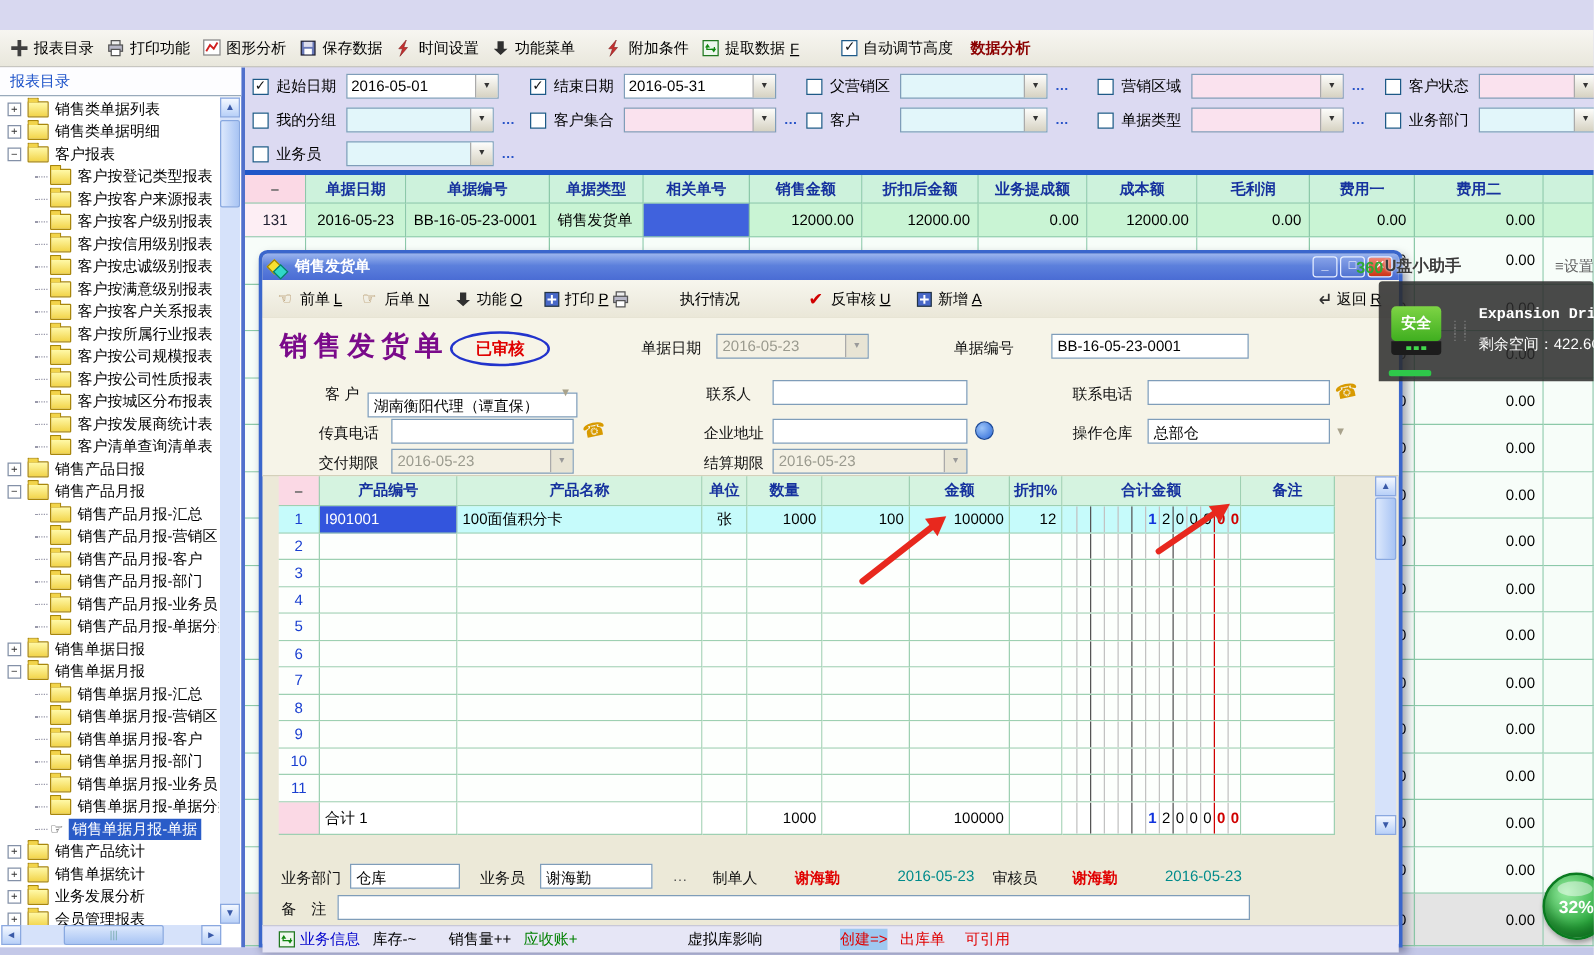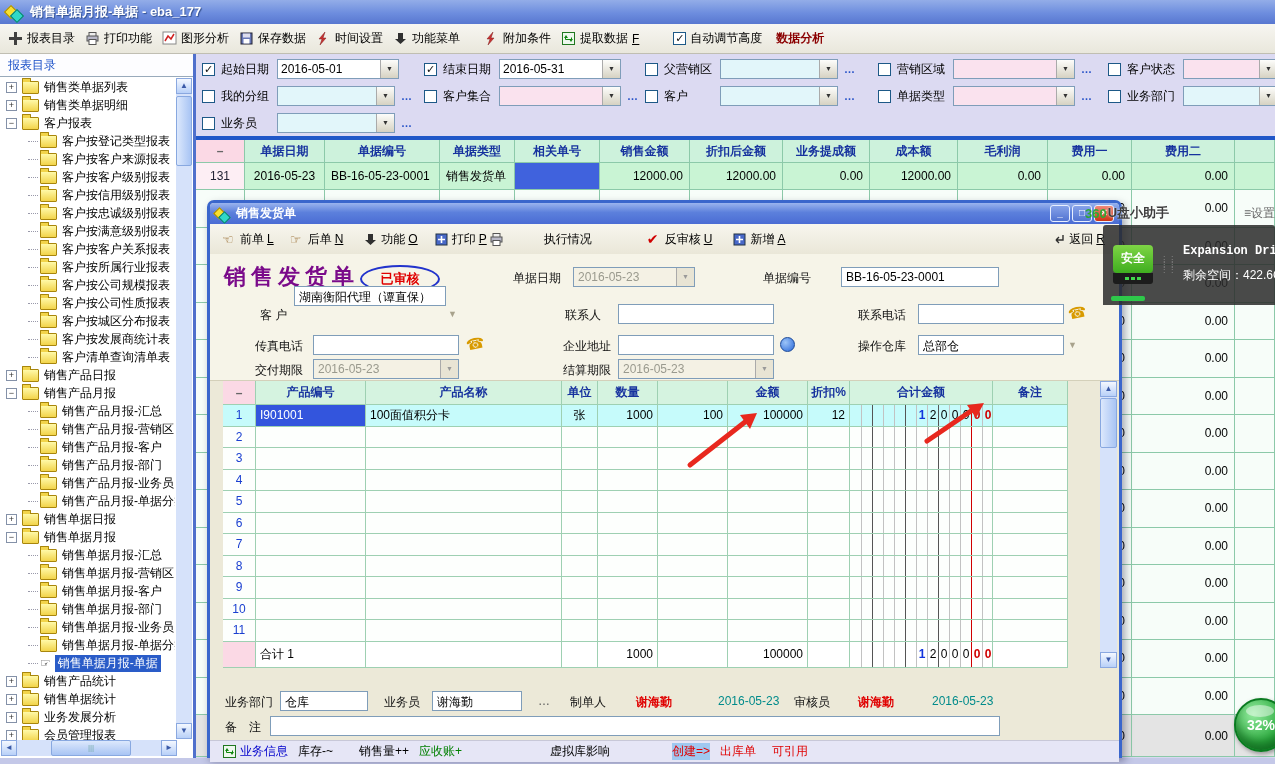--- a/index.html
+++ b/index.html
@@ -161,25 +161,20 @@
     justify-content:center;box-shadow:inset 0 -8px 10px rgba(0,60,10,.45),1px 2px 4px rgba(0,0,0,.35)}
   .ball::before{content:"";position:absolute;left:10px;top:5px;width:28px;height:12px;border-radius:50%;
     background:rgba(255,255,255,.45)}
   .bottomstrip{position:absolute;left:0;bottom:0;width:100%;height:6px;background:#c4c8e8;z-index:4}
 </style>
 </head>
 <body>
 
 <div id="screen">
 
-  <div class="titlebar">
-    <span class="diamond d1"></span>
-    <span class="diamond d2"></span>
-    <span class="title-text">销售单据月报-单据 - eba_177</span>
-  </div>
 
   <div class="toolbar">
     <span id="tb-items" style="display:flex;align-items:center">
         <span class="tb-item" style="margin-left: 0px;">
           <span class="icon14" style="display: inline-flex; align-items: center;">
             <svg width="15" height="15">
               <path d="M6 1h3v5h5v3H9v5H6V9H1V6h5z" fill="#404040"></path>
             </svg>
           </span>
           <span class="lbl">报表目录</span>
@@ -905,21 +900,21 @@
       <div class="stamp">已审核</div>
 
       <span class="dlabel" style="left:303px;top:16px">单据日期</span>
       <div class="dinput ddis" style="left:363px;top:13px;width:122px">
         <span>2016-05-23</span><span class="inbtn flat">▼</span>
       </div>
       <span class="dlabel" style="left:553px;top:16px">单据编号</span>
       <div class="dinput" style="left:631px;top:13px;width:158px">BB-16-05-23-0001</div>
 
       <span class="dlabel" style="left:50px;top:53px">客 户</span>
-      <div class="dinput" style="left:84px;top:32px;width:152px">湖南衡阳代理（谭直保）</div>
+      <div class="dinput" style="left:84px;top:60px;width:168px">湖南衡阳代理（谭直保）</div>
       <span class="drop-out" style="left:238px;top:55px">▼</span>
       <span class="dlabel" style="left:355px;top:53px">联系人</span>
       <div class="dinput" style="left:408px;top:50px;width:156px"></div>
       <span class="dlabel" style="left:648px;top:53px">联系电话</span>
       <div class="dinput" style="left:708px;top:50px;width:146px"></div>
       <span class="phone-icon" style="left:858px;top:50px">☎</span>
 
       <span class="dlabel" style="left:45px;top:84px">传真电话</span>
       <div class="dinput" style="left:103px;top:81px;width:146px"></div>
       <span class="phone-icon" style="left:256px;top:81px">☎</span>

